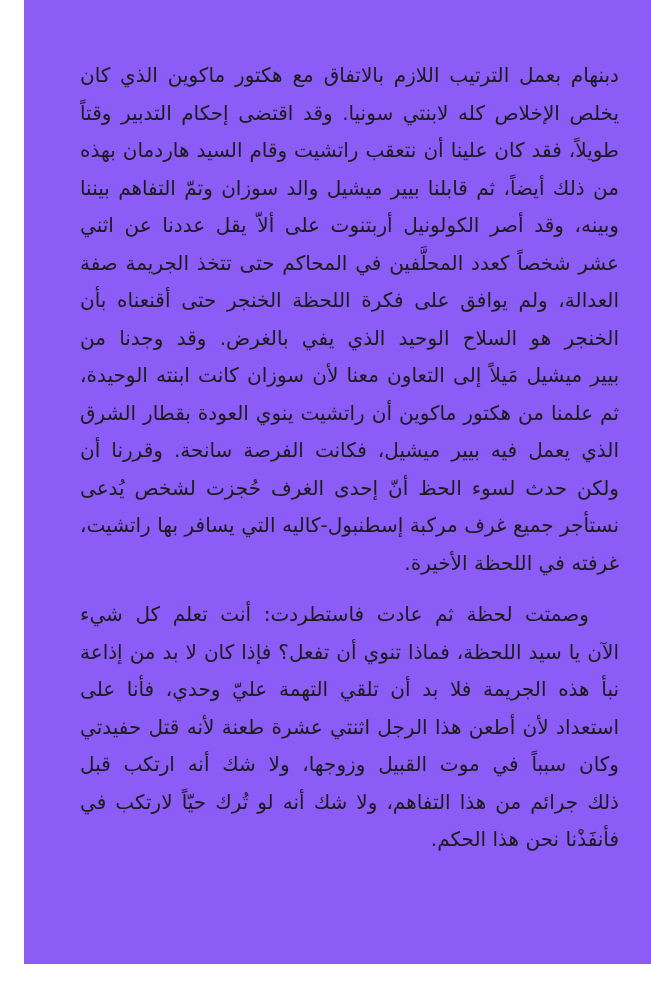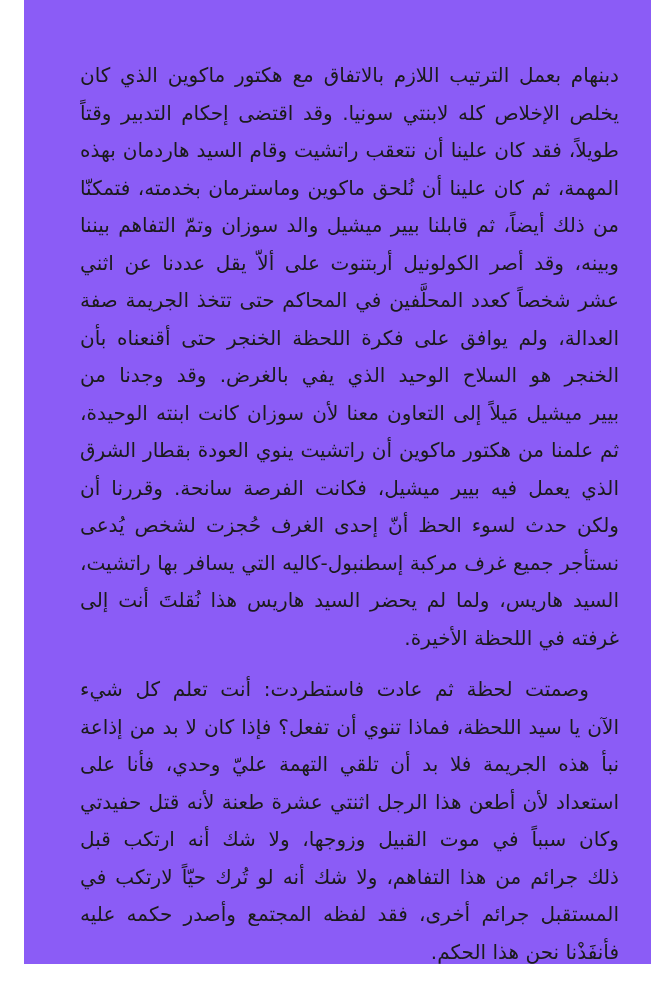--- a/index.html
+++ b/index.html
@@ -51,40 +51,37 @@
 </head>
 <body>
 
 <div class="page">
   <div class="text-block">
 
     <div class="paragraph">
       <div class="line">دبنهام بعمل الترتيب اللازم بالاتفاق مع هكتور ماكوين الذي كان</div>
       <div class="line">يخلص الإخلاص كله لابنتي سونيا. وقد اقتضى إحكام التدبير وقتاً</div>
       <div class="line">طويلاً، فقد كان علينا أن نتعقب راتشيت وقام السيد هاردمان بهذه</div>
-      <div class="line">المهمة، ثم كان علينا أن نُلحق ماكوين وماسترمان بخدمته، فتمكنّا</div>
       <div class="line">من ذلك أيضاً، ثم قابلنا بيير ميشيل والد سوزان وتمّ التفاهم بيننا</div>
       <div class="line">وبينه، وقد أصر الكولونيل أربتنوت على ألاّ يقل عددنا عن اثني</div>
       <div class="line">عشر شخصاً كعدد المحلَّفين في المحاكم حتى تتخذ الجريمة صفة</div>
       <div class="line">العدالة، ولم يوافق على فكرة اللحظة الخنجر حتى أقنعناه بأن</div>
       <div class="line">الخنجر هو السلاح الوحيد الذي يفي بالغرض. وقد وجدنا من</div>
       <div class="line">بيير ميشيل مَيلاً إلى التعاون معنا لأن سوزان كانت ابنته الوحيدة،</div>
       <div class="line">ثم علمنا من هكتور ماكوين أن راتشيت ينوي العودة بقطار الشرق</div>
       <div class="line">الذي يعمل فيه بيير ميشيل، فكانت الفرصة سانحة. وقررنا أن</div>
       <div class="line">ولكن حدث لسوء الحظ أنّ إحدى الغرف حُجزت لشخص يُدعى</div>
       <div class="line">نستأجر جميع غرف مركبة إسطنبول-كاليه التي يسافر بها راتشيت،</div>
-      <div class="line">السيد هاريس، ولما لم يحضر السيد هاريس هذا نُقلتَ أنت إلى</div>
       <div class="line para-end">غرفته في اللحظة الأخيرة.</div>
     </div>
 
     <div class="paragraph">
       <div class="line indent">وصمتت لحظة ثم عادت فاستطردت: أنت تعلم كل شيء</div>
       <div class="line">الآن يا سيد اللحظة، فماذا تنوي أن تفعل؟ فإذا كان لا بد من إذاعة</div>
       <div class="line">نبأ هذه الجريمة فلا بد أن تلقي التهمة عليّ وحدي، فأنا على</div>
       <div class="line">استعداد لأن أطعن هذا الرجل اثنتي عشرة طعنة لأنه قتل حفيدتي</div>
       <div class="line">وكان سبباً في موت القبيل وزوجها، ولا شك أنه ارتكب قبل</div>
       <div class="line">ذلك جرائم من هذا التفاهم، ولا شك أنه لو تُرك حيّاً لارتكب في</div>
-      <div class="line">المستقبل جرائم أخرى، فقد لفظه المجتمع وأصدر حكمه عليه</div>
       <div class="line para-end">فأنفَذْنا نحن هذا الحكم.</div>
     </div>
 
   </div>
 </div>
 
 </body></html>

